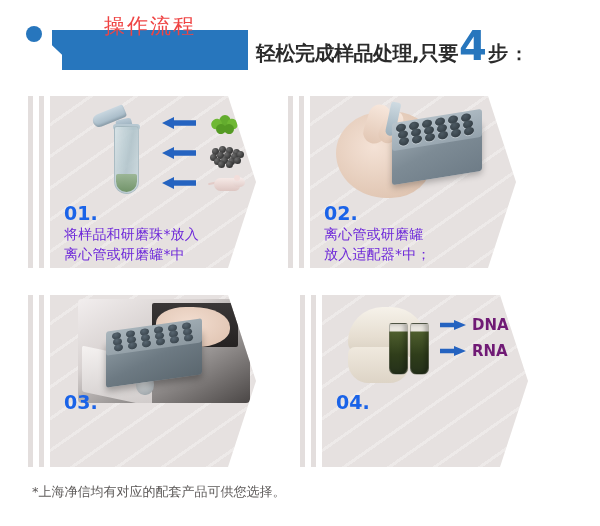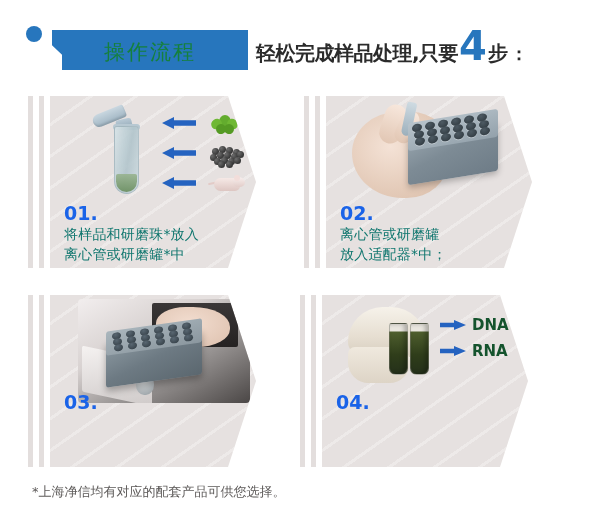--- a/index.html
+++ b/index.html
@@ -18,24 +18,24 @@
     width: 16px; height: 16px; border-radius: 50%;
     background: #2776bd;
   }
   .hdr-banner {
     position: absolute; left: 52px; top: 30px;
     width: 196px; height: 40px;
     background: #2776bd;
     clip-path: polygon(0 0, 100% 0, 100% 100%, 10px 100%, 10px 62%, 0 38%);
   }
   .hdr-banner-text {
-    position: absolute; left: 52px; top: 38px;
+    position: absolute; left: 52px; top: 12px;
     width: 196px; height: 28px;
     display: flex; align-items: center; justify-content: center;
-    color: #15803d; font-size: 21px; letter-spacing: 2px;
+    color: #ef4444; font-size: 21px; letter-spacing: 2px;
     font-family: "DejaVu Sans", "Liberation Sans", sans-serif;
   }
   .hdr-right {
     position: absolute; left: 256px; top: 26px;
     height: 48px; display: flex; align-items: baseline;
     color: #2b2b2b; font-weight: bold;
     font-family: "DejaVu Sans", "Liberation Sans", sans-serif;
   }
   .hdr-right .t1 { font-size: 20px; letter-spacing: -0.5px; }
   .hdr-right .big4 { font-size: 40px; color: #2776bd; line-height: 1; margin: 0 1px; font-weight: bold; }
@@ -64,21 +64,21 @@
     opacity: .55; pointer-events: none;
   }
 
   
   .step-no {
     position: absolute; color: #1a63e8; font-weight: bold;
     font-size: 19px; font-family: "DejaVu Sans", "Liberation Sans", sans-serif;
     z-index: 5;
   }
   .caption {
-    position: absolute; color: #0f766e; font-size: 14px; line-height: 1.45;
+    position: absolute; color: #6d28d9; font-size: 14px; line-height: 1.45;
     font-family: "DejaVu Sans", "Liberation Sans", sans-serif;
     white-space: pre-line; z-index: 5; letter-spacing: .2px;
   }
 
   
   .art { position: absolute; z-index: 3; }
   .tube-wrap { left: 40px; top: 12px; width: 60px; height: 92px; }
   .tube-cap {
     position: absolute; left: 2px; top: 2px; width: 34px; height: 13px;
     background: linear-gradient(180deg,#c9d7e0,#9fb4c2);
@@ -246,21 +246,21 @@
   .p4-arrows { position: absolute; left: 118px; top: 20px; width: 90px; height: 78px; z-index: 5; }
   .p4row { position: absolute; left: 0; width: 92px; height: 20px; display: flex; align-items: center; }
   .p4row:nth-child(1) { top: 0; }
   .p4row:nth-child(2) { top: 26px; }
   .p4row:nth-child(3) { top: 52px; }
   .arr-right {
     width: 26px; height: 10px; background: #2563c0; flex: none;
     clip-path: polygon(0 28%, 14px 28%, 14px 0, 26px 50%, 14px 100%, 14px 72%, 0 72%);
   }
   .p4lab {
-    margin-left: 6px; color: #14532d; font-size: 15px; font-weight: bold;
+    margin-left: 6px; color: #701a75; font-size: 15px; font-weight: bold;
     font-family: "DejaVu Sans", "Liberation Sans", sans-serif;
   }
 
   
   .footnote {
     position: absolute; left: 32px; top: 483px;
     color: #5d5a59; font-size: 13px;
     font-family: "DejaVu Sans", "Liberation Sans", sans-serif;
   }
 </style>
@@ -345,21 +345,21 @@
           </div>
         </div>
       </div>
 
       <div class="step-no" style="left:14px; top:106px;">01.</div>
       <div class="caption" style="left:14px; top:128px;">将样品和研磨珠*放入
 离心管或研磨罐*中</div>
     </div>
   </div>
 
-  <div class="panel" style="left:304px; top:96px;">
+  <div class="panel" style="left:288px; top:96px;">
     <div class="bars">
       <div class="bar1"></div>
       <div class="bar2"></div>
     </div>
     <div class="body">
 
       <div class="photo p2-photo">
         <div class="p2-hand"></div>
         <div class="p2-fing" style="left:30px; top:4px; transform:rotate(18deg);"></div>
         <div class="p2-fing" style="left:46px; top:10px; width:18px; height:34px; transform:rotate(26deg);"></div>

